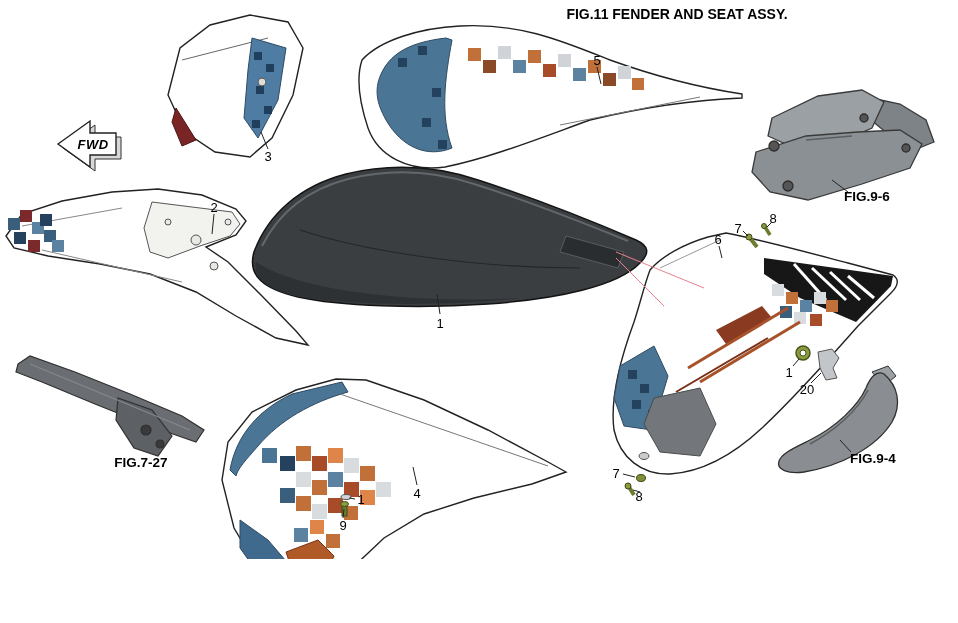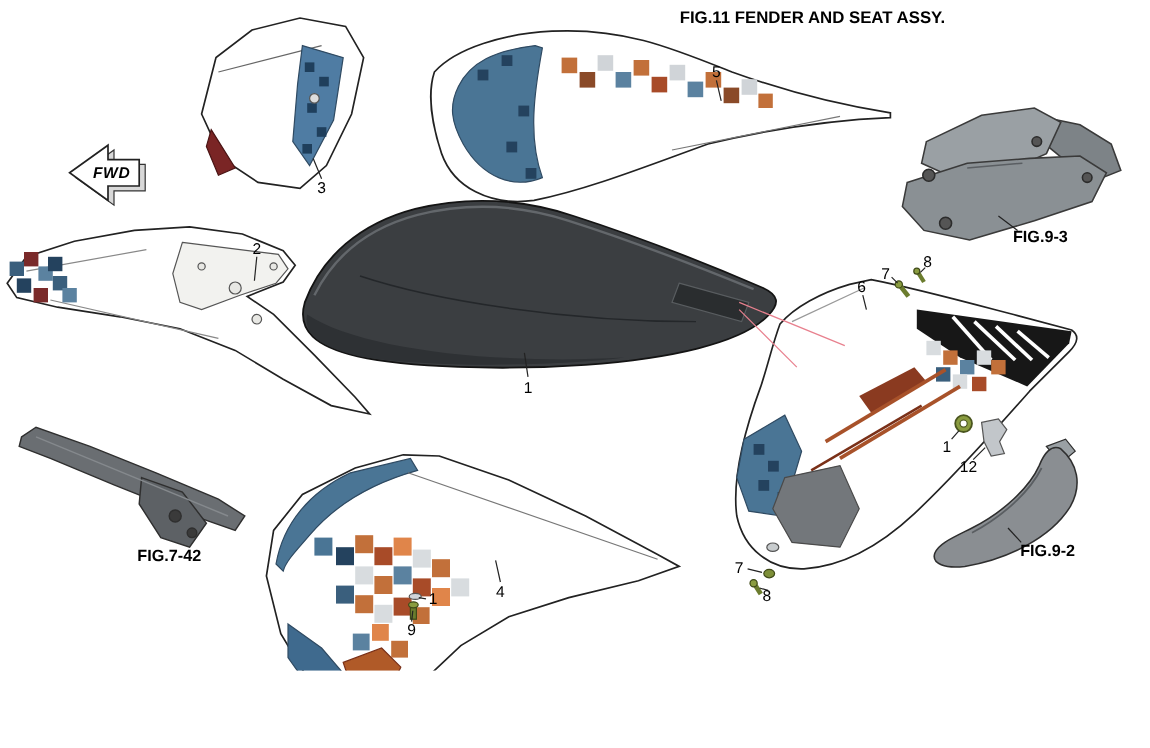--- a/index.html
+++ b/index.html
@@ -253,19 +253,19 @@
 <div class="lbl" style="left:417px;top:493px">4</div>
 <div class="lbl" style="left:597px;top:60px">5</div>
 <div class="lbl" style="left:718px;top:239px">6</div>
 <div class="lbl" style="left:738px;top:228px">7</div>
 <div class="lbl" style="left:773px;top:218px">8</div>
 <div class="lbl" style="left:616px;top:473px">7</div>
 <div class="lbl" style="left:639px;top:496px">8</div>
 <div class="lbl" style="left:343px;top:525px">9</div>
 <div class="lbl" style="left:361px;top:499px">1</div>
 <div class="lbl" style="left:789px;top:372px">1</div>
-<div class="lbl" style="left:807px;top:389px">12</div>
-
-<div class="lbl ref" style="left:867px;top:197px">FIG.9-3</div>
-<div class="lbl ref" style="left:141px;top:463px">FIG.7-42</div>
-<div class="lbl ref" style="left:873px;top:459px">FIG.9-2</div>
+<div class="lbl" style="left:807px;top:389px">20</div>
+
+<div class="lbl ref" style="left:867px;top:197px">FIG.9-6</div>
+<div class="lbl ref" style="left:141px;top:463px">FIG.7-27</div>
+<div class="lbl ref" style="left:873px;top:459px">FIG.9-4</div>
 
 </div>
 
 </body></html>

